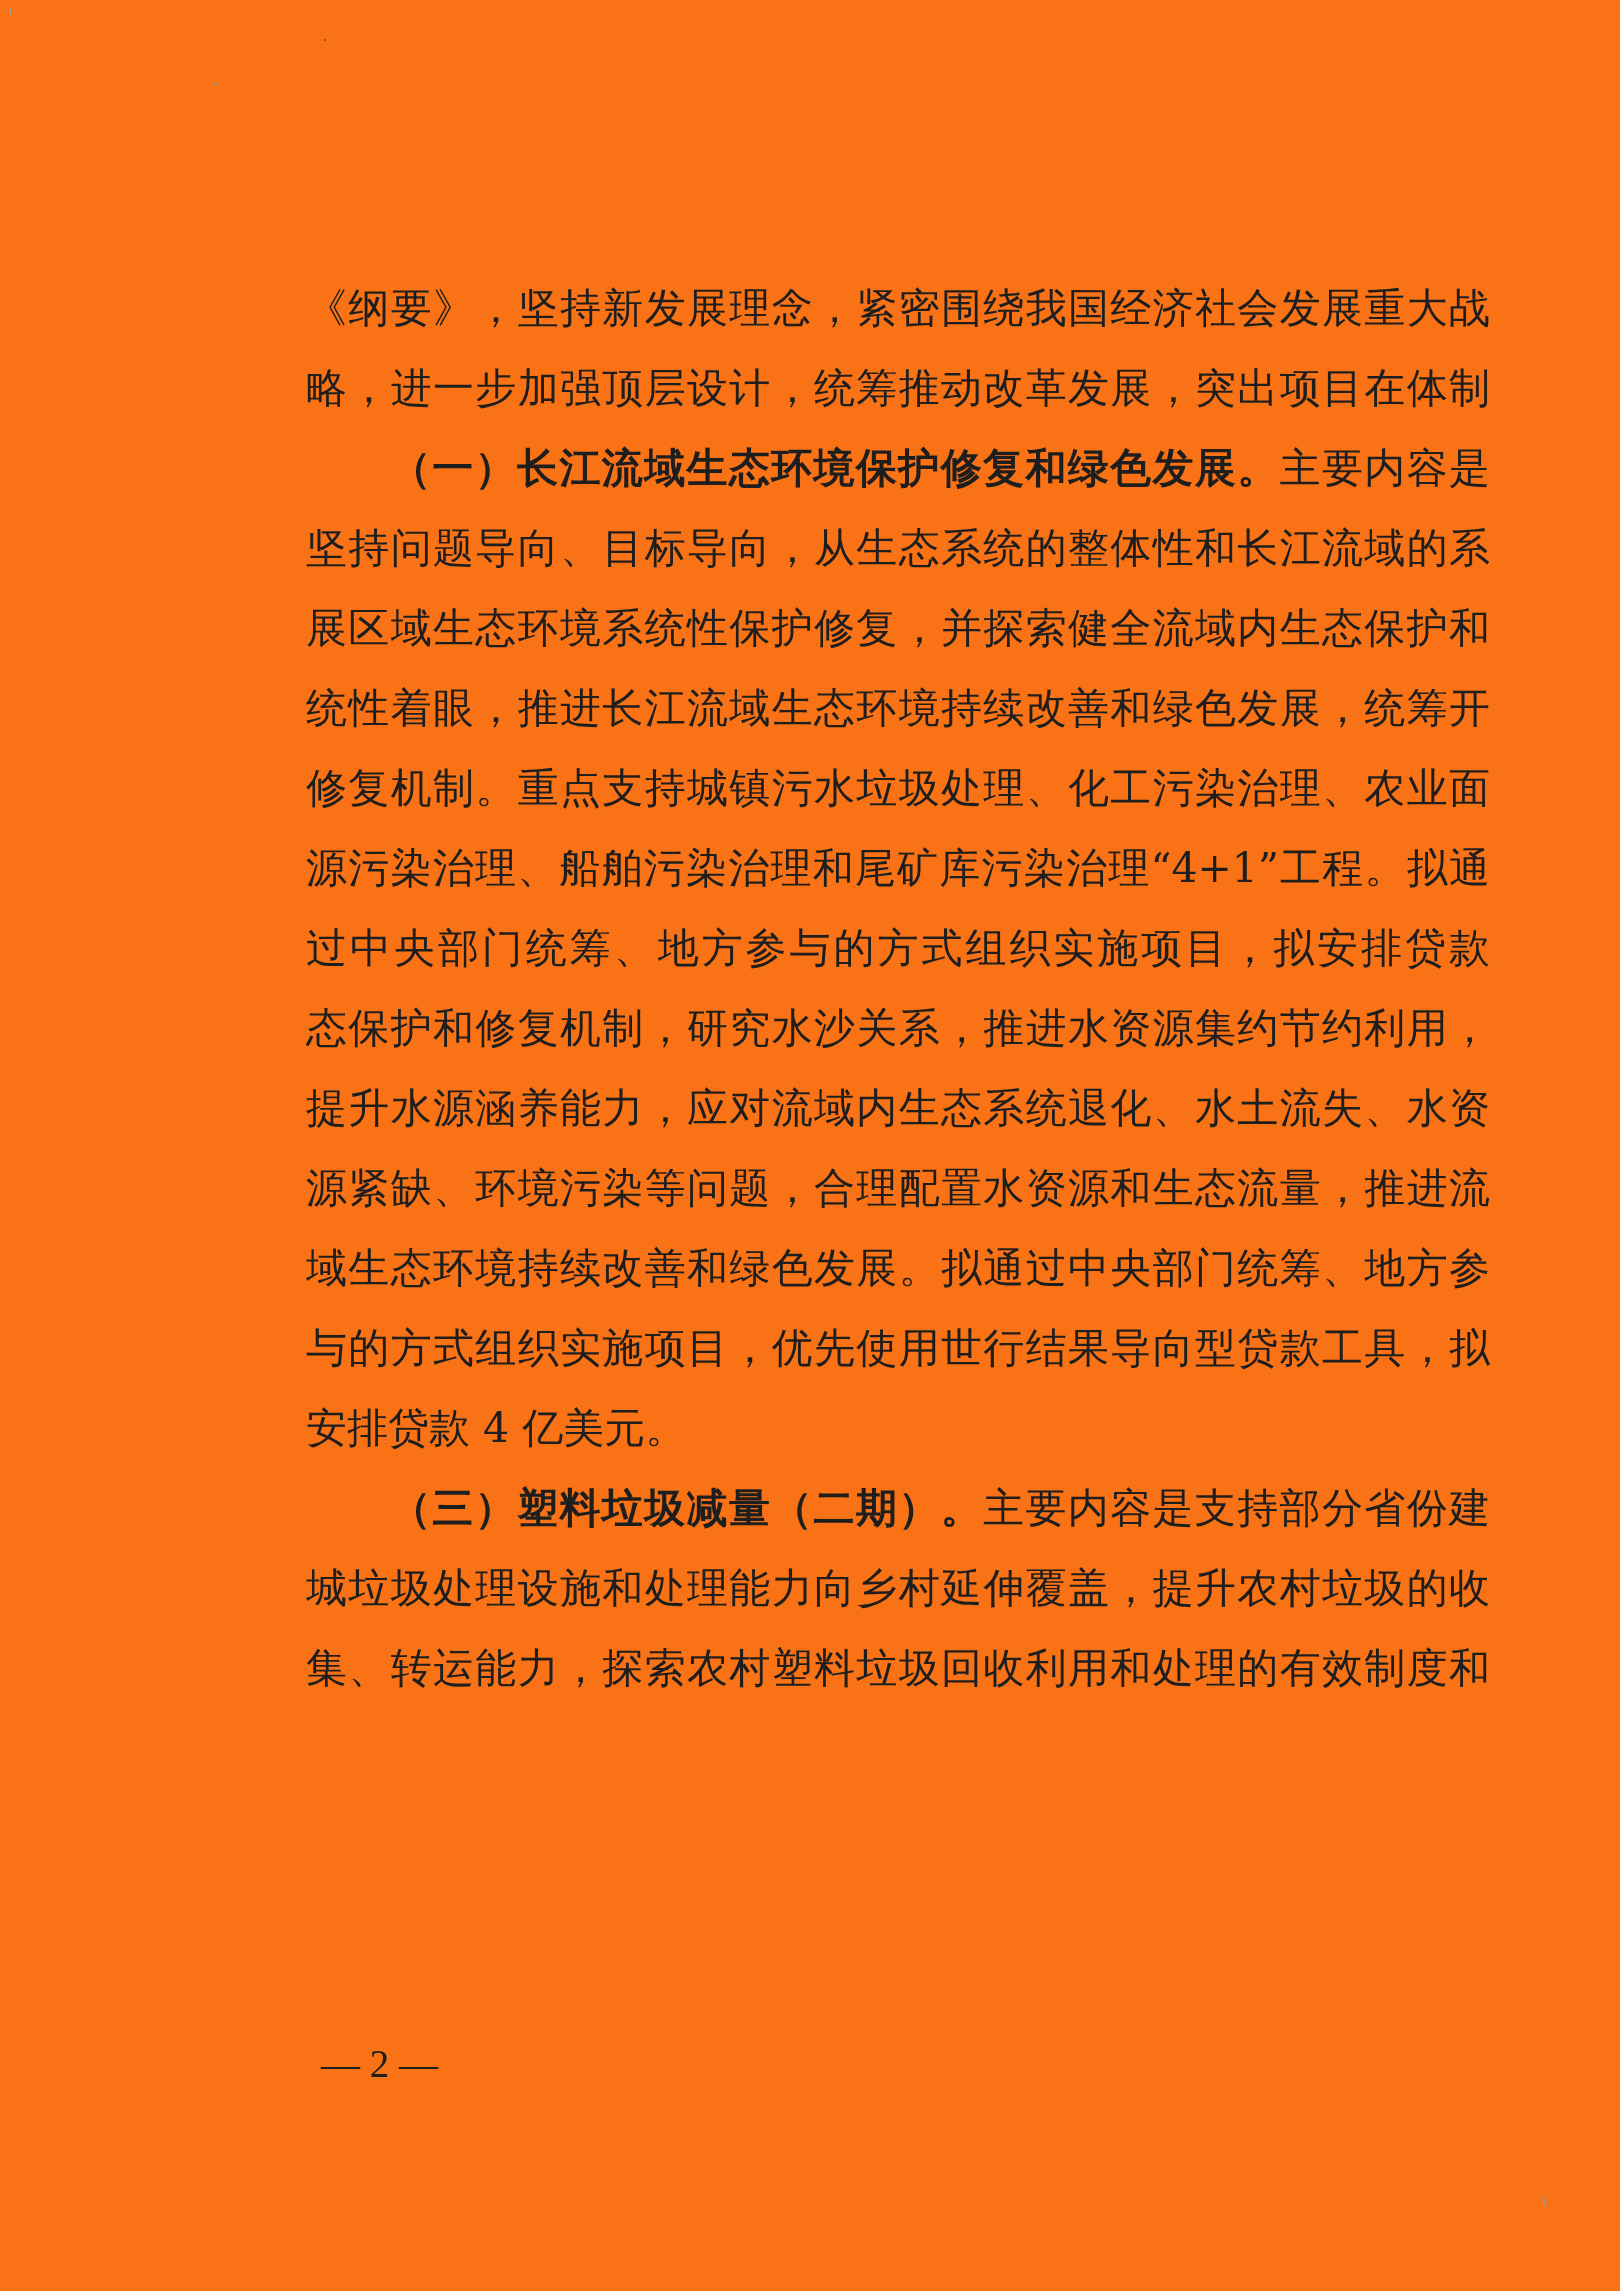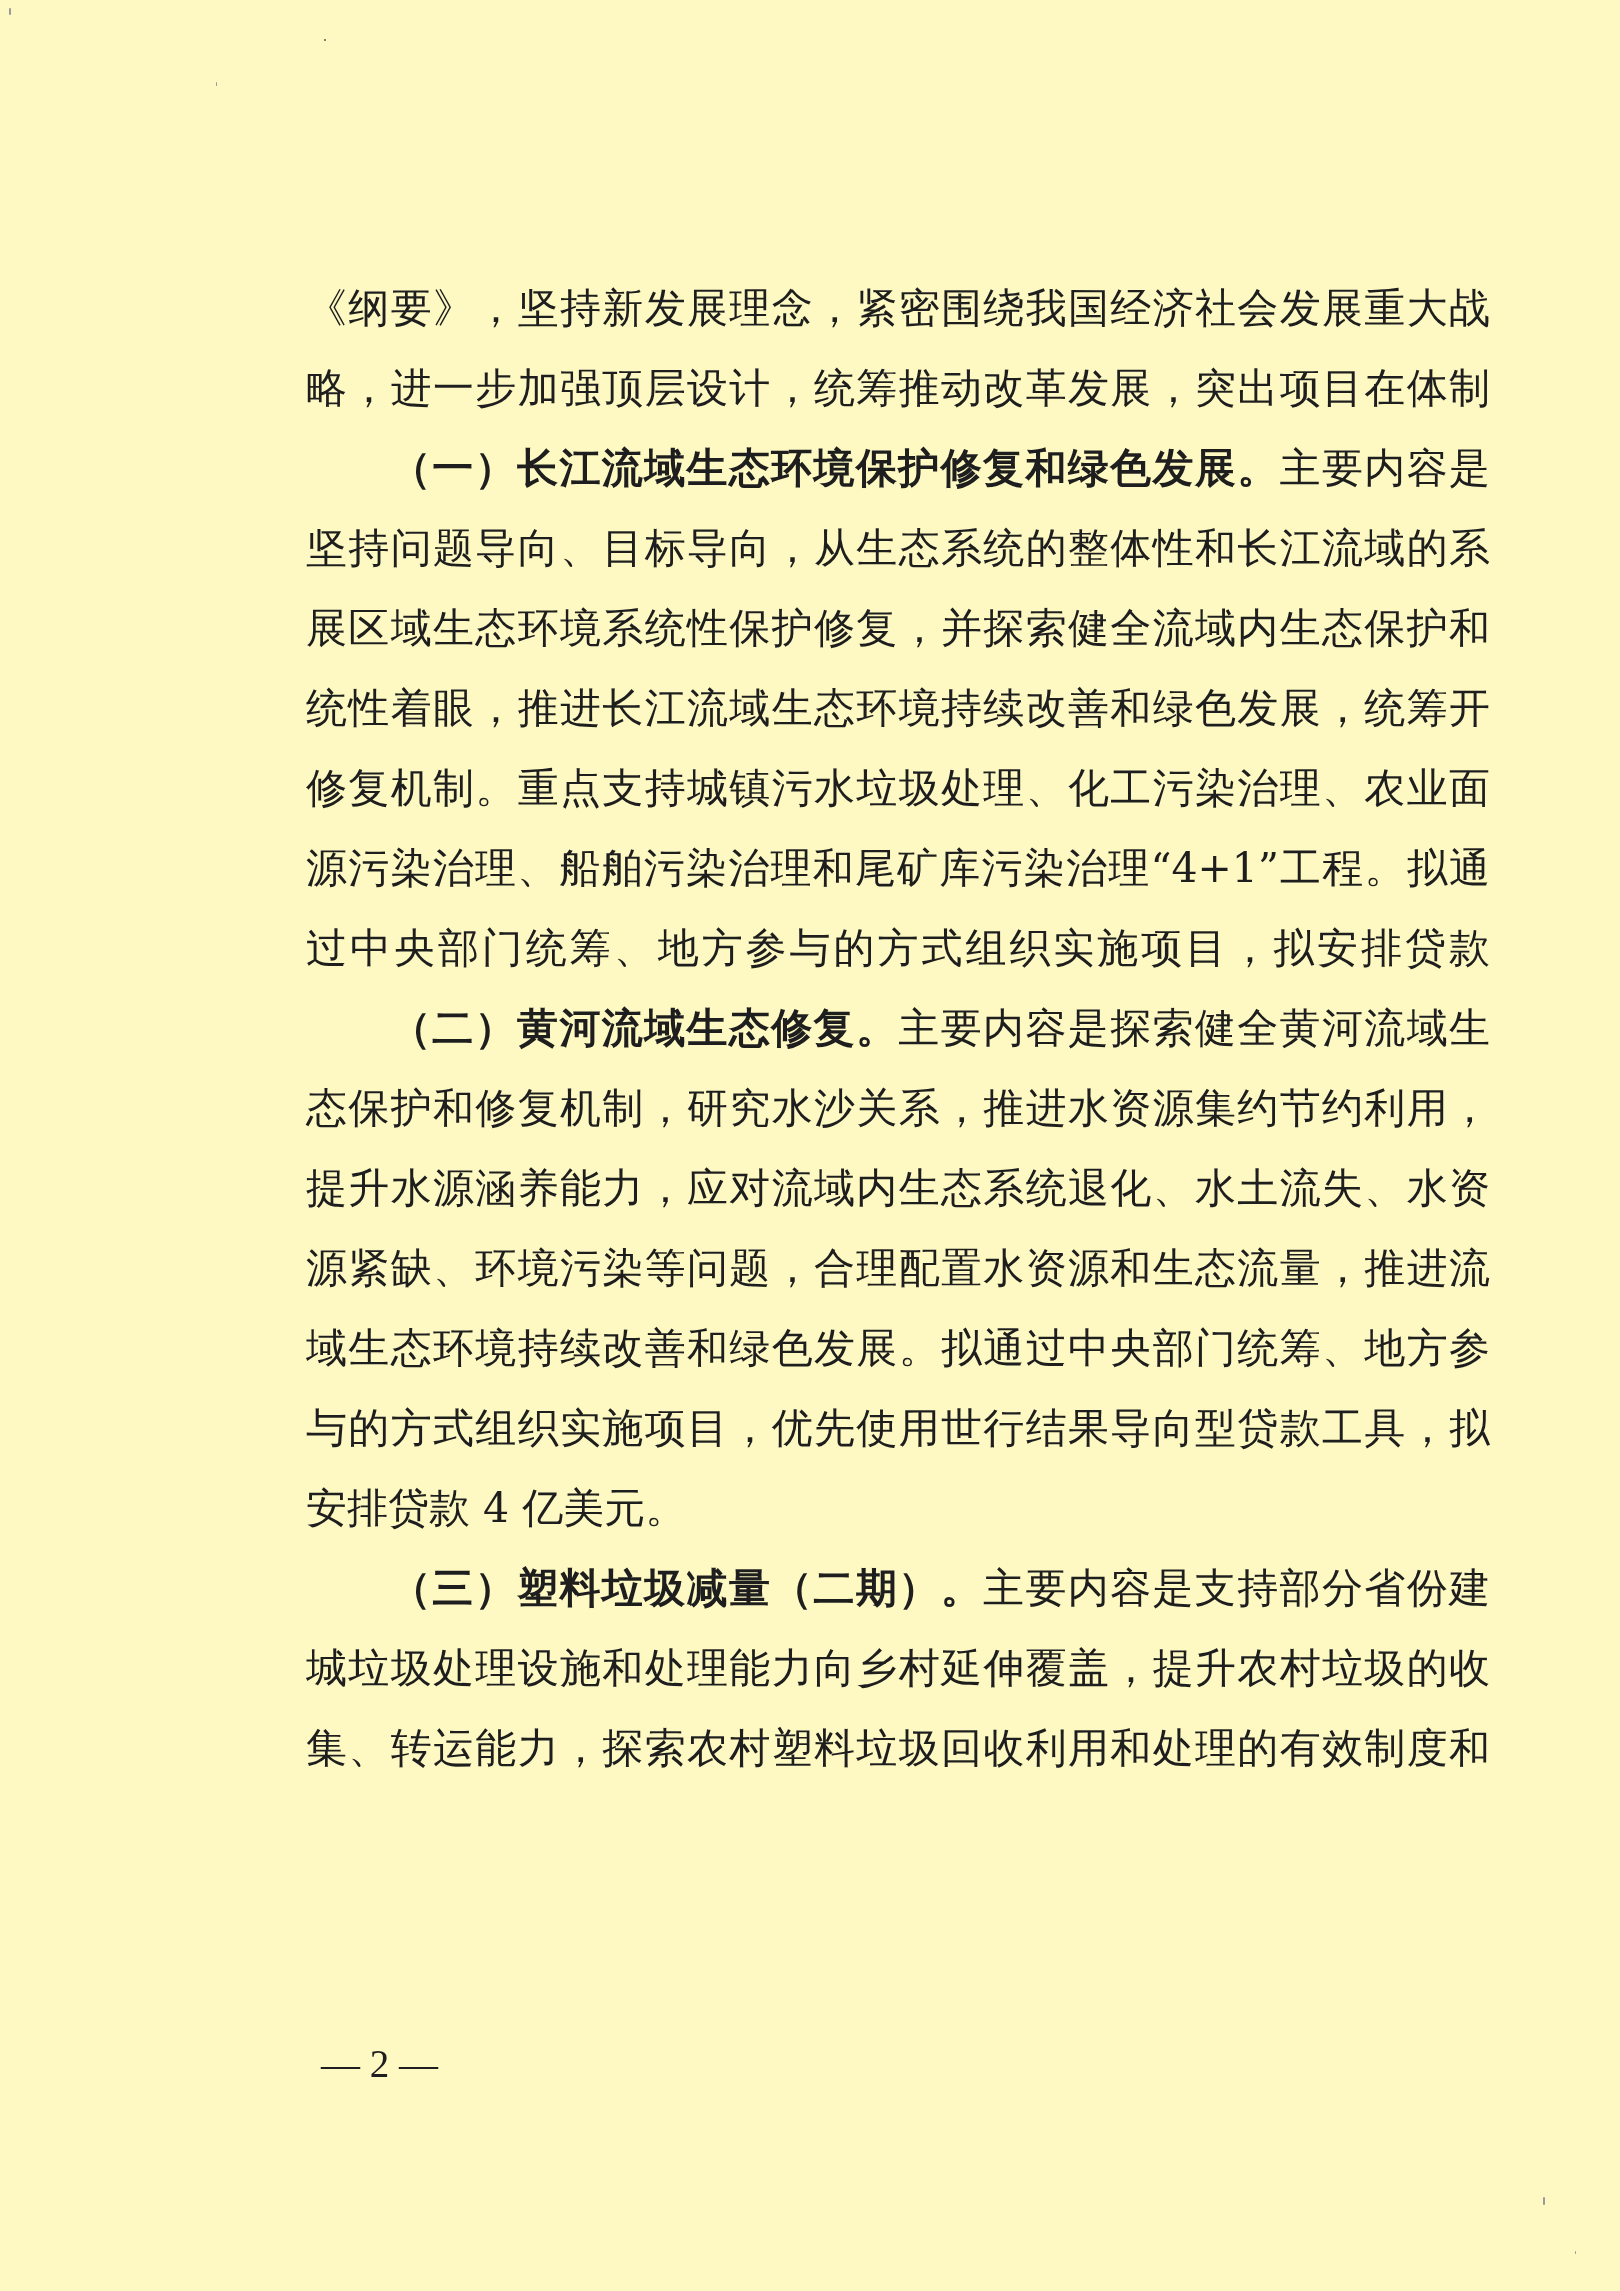--- a/index.html
+++ b/index.html
@@ -1,17 +1,17 @@
 <!DOCTYPE html>
 <html><head>
 <meta charset="utf-8">
 <style>
   html, body { margin: 0; padding: 0; background: #ffffff; }
   body { width: 1620px; height: 2292px; position: relative; overflow: hidden; }
-  .page { position: absolute; left: 0; top: 0; width: 1620px; height: 2292px; background: #fef9c3; }
+  .page { position: absolute; left: 0; top: 0; width: 1620px; height: 2292px; background: #f97316; }
   .text-block { position: absolute; left: 306px; top: 268px; width: 1184px; }
   .line {
     height: 80px; line-height: 80px;
     font-family: "DejaVu Serif", "Liberation Serif", serif;
     font-size: 41px; color: #1e1e1e;
     text-align: justify; text-align-last: justify;
     white-space: nowrap; overflow: visible;
     letter-spacing: 0px;
   }
   .line.indent { padding-left: 84px; }
@@ -36,21 +36,20 @@
     <div class="line">略，进一步加强顶层设计，统筹推动改革发展，突出项目在体制</div>
 
     <div class="line indent"><span class="heading">（一）长江流域生态环境保护修复和绿色发展。</span><span>主要内容是</span></div>
     <div class="line">坚持问题导向、目标导向，从生态系统的整体性和长江流域的系</div>
     <div class="line">展区域生态环境系统性保护修复，并探索健全流域内生态保护和</div>
     <div class="line">统性着眼，推进长江流域生态环境持续改善和绿色发展，统筹开</div>
     <div class="line">修复机制。重点支持城镇污水垃圾处理、化工污染治理、农业面</div>
     <div class="line">源污染治理、船舶污染治理和尾矿库污染治理“4+1”工程。拟通</div>
     <div class="line">过中央部门统筹、地方参与的方式组织实施项目，拟安排贷款</div>
 
-    <div class="line indent"><span class="heading">（二）黄河流域生态修复。</span><span>主要内容是探索健全黄河流域生</span></div>
     <div class="line">态保护和修复机制，研究水沙关系，推进水资源集约节约利用，</div>
     <div class="line">提升水源涵养能力，应对流域内生态系统退化、水土流失、水资</div>
     <div class="line">源紧缺、环境污染等问题，合理配置水资源和生态流量，推进流</div>
     <div class="line">域生态环境持续改善和绿色发展。拟通过中央部门统筹、地方参</div>
     <div class="line">与的方式组织实施项目，优先使用世行结果导向型贷款工具，拟</div>
     <div class="line last">安排贷款 4 亿美元。</div>
 
     <div class="line indent"><span class="heading">（三）塑料垃圾减量（二期）。</span><span>主要内容是支持部分省份建</span></div>
     <div class="line">城垃圾处理设施和处理能力向乡村延伸覆盖，提升农村垃圾的收</div>
     <div class="line">集、转运能力，探索农村塑料垃圾回收利用和处理的有效制度和</div>

